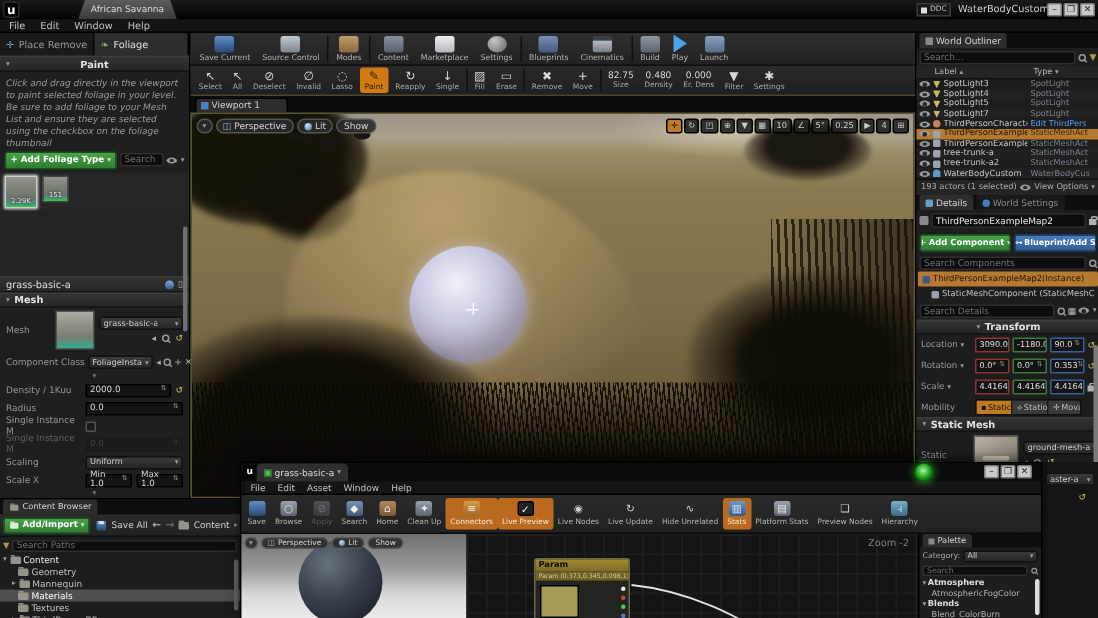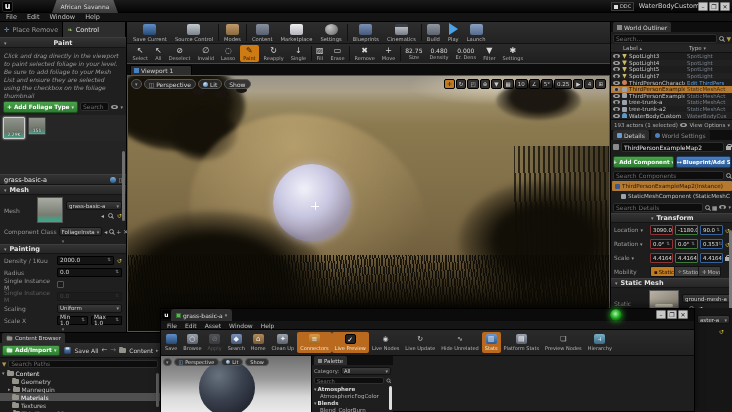--- a/index.html
+++ b/index.html
@@ -200,21 +200,21 @@
   </div>
 
   <div id="leftpanel" class="abs">
     <div id="lptabs">
       <div class="lptab">
           <span style="color:#7aa0c8;">✛</span>
           <span class="nowrap">Place Remove</span>
         </div>
       <div class="lptab active">
           <span style="color:#8fb86a;">❧</span>
-          <span class="nowrap">Control</span>
+          <span class="nowrap">Foliage</span>
         </div>
     </div>
     <div class="hdrbar" style="height:11px;justify-content:center;">
         <span class="caret" style="position:absolute;left:4px;">▾</span>
         <span>Paint</span>
       </div>
     <div id="instructions">Click and drag directly in the viewport to paint selected foliage in your level. Be sure to add foliage to your Mesh List and ensure they are selected using the checkbox on the foliage thumbnail</div>
     <div id="addrow">
       <div id="addfoliage">
           <span>+ Add Foliage Type</span>
@@ -266,24 +266,20 @@
       <div class="drop" style="flex:1;">
           <span class="nowrap">FoliageInsta</span>
           <span class="caret">▾</span>
         </div>
       <span class="tinybtn">◂</span>
       <span class="i-mag"></span>
       <span class="tinybtn">+</span>
       <span class="tinybtn">✕</span>
     </div>
     <div style="height:6px;text-align:center;color:#777;font-size:5px;">▾</div>
-    <div class="hdrbar" style="height:10px;">
-        <span class="caret">▾</span>
-        <span>Painting</span>
-      </div>
     <div class="prow">
       <span class="lbl" style="width:50px;">Density / 1Kuu</span>
       <div class="pval">
           <span>2000.0</span>
           <span class="spin">⇅</span>
         </div>
       <span class="revert">↺</span>
     </div>
     <div class="prow">
       <span class="lbl" style="width:50px;">Radius</span>
@@ -892,20 +888,35 @@
             </div>
           <div class="pill" style="height:8px;font-size:5px;">
               <span style="width:4px;height:4px;border-radius:50%;background:radial-gradient(circle at 35% 30%,#cfe2f5,#3a6ea5);"></span>
               <span>Lit</span>
             </div>
           <div class="pill" style="height:8px;font-size:5px;">
               <span>Show</span>
             </div>
         </div>
       </div>
+      <div id="mgraph">
+        <svg id="wire">
+            <path d="M110,34 C150,38 180,55 210,72" stroke="#e0e0e0" stroke-width="1.2" fill="none"></path>
+          </svg>
+        <div id="zoomlabel">Zoom -2</div>
+        <div id="pnode">
+          <div id="pnodehdr">Param</div>
+          <div id="pnodesub">Param (0.373,0.345,0.098,1)</div>
+          <div id="pswatch"></div>
+          <span class="pin" style="top:18px;background:#e8e8e8;"></span>
+          <span class="pin" style="top:24px;background:#cf4444;"></span>
+          <span class="pin" style="top:30px;background:#4ccf4c;"></span>
+          <span class="pin" style="top:36px;background:#4c7fcf;"></span>
+        </div>
+      </div>
       <div id="mpalette">
         <div class="ptabrow" style="height:9px;">
           <div class="ptab" style="height:9px;font-size:5.5px;">
               <span style="width:4px;height:4px;background:#8a8a8a;"></span>
               <span>Palette</span>
             </div>
         </div>
         <div class="palrow" style="height:11px;">
           <span style="font-size:5.2px;color:#aaa;flex:none;">Category:</span>
           <div class="drop" style="flex:1;height:8px;font-size:5.2px;">

